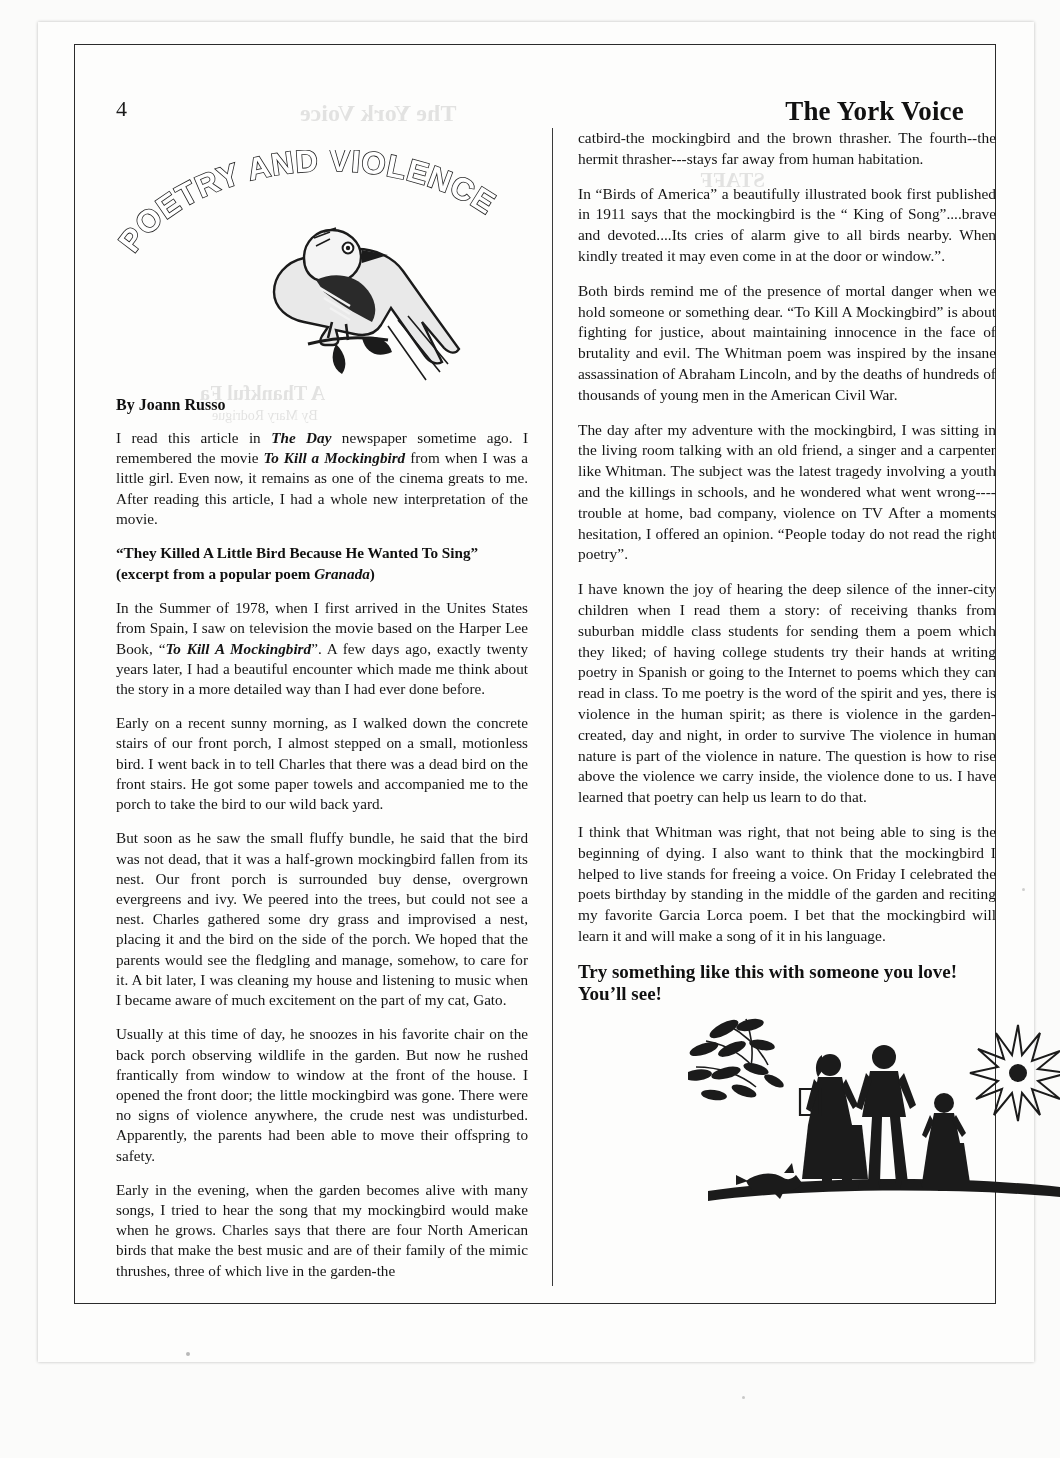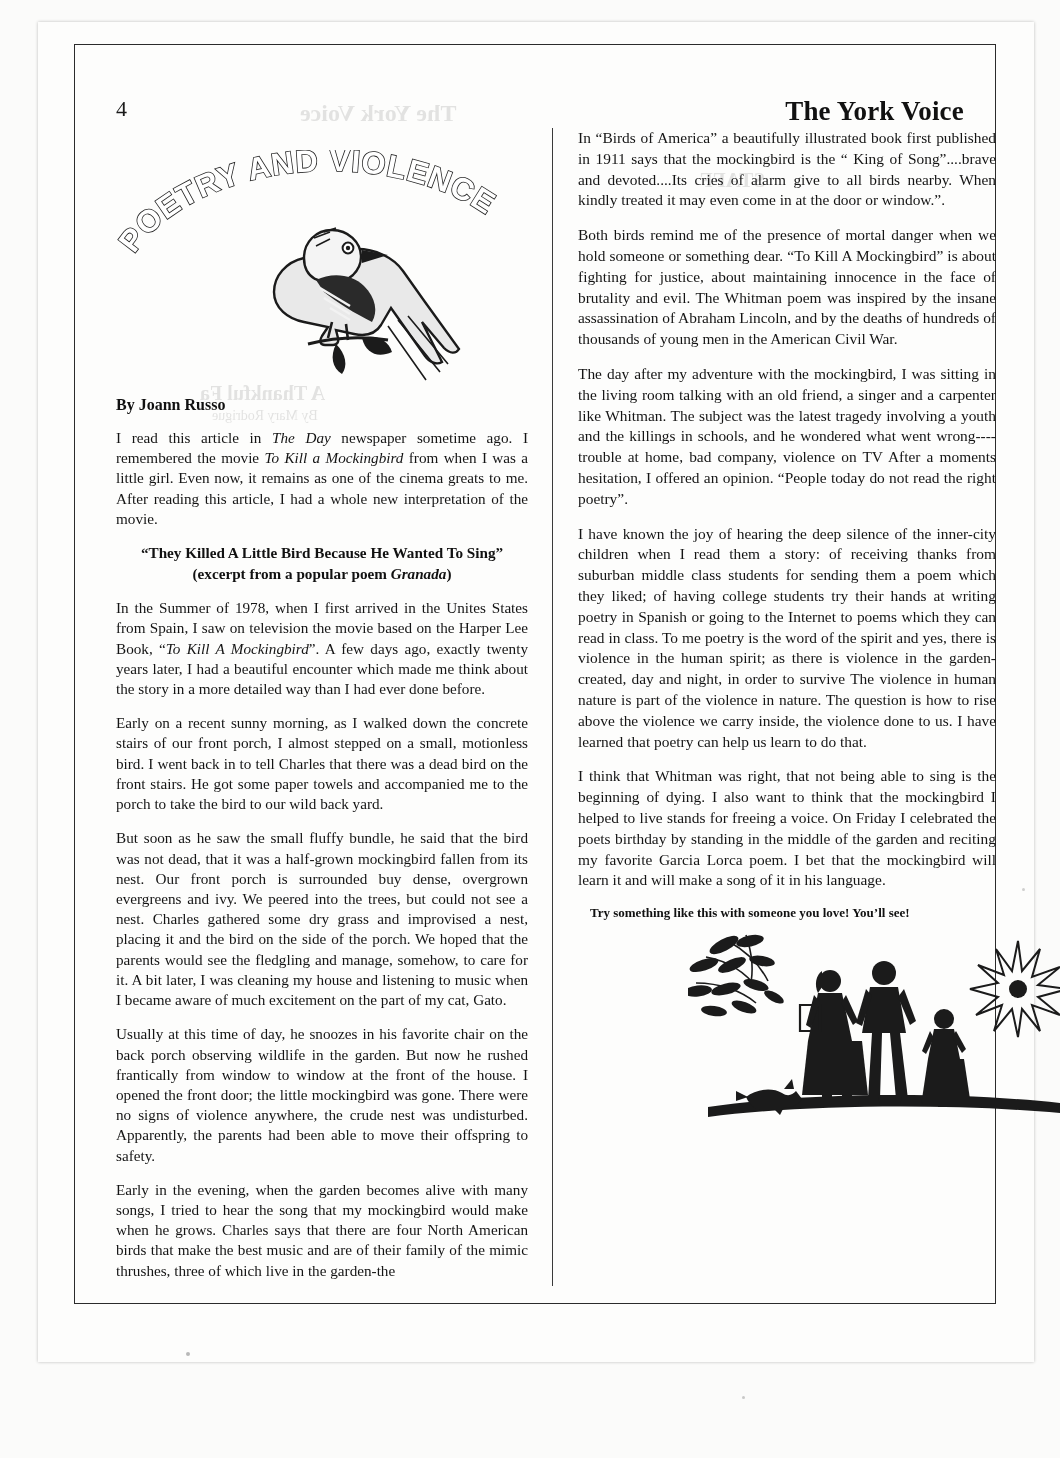--- a/index.html
+++ b/index.html
@@ -128,29 +128,28 @@
     color: #141414;
   }
   .col-right p.body { font-size: 15.4px; line-height: 1.35; }
 
   .pull-head {
     font-family: "Liberation Serif", serif;
     font-weight: bold;
     font-size: 15.2px;
     line-height: 1.35;
     margin: 2px 0 14px 0;
-    text-align: center;
   }
   .closing-line {
     font-family: "Liberation Serif", serif;
     font-weight: bold;
-    font-size: 13px;
-    margin: 6px 0 10px 12px;
-  }
-  em { font-style: italic; }
+    font-size: 19px;
+    margin: 6px 0 10px 0;
+  }
+  em { font-style: italic; font-weight: bold; }
 
   
   .family-art {
     width: 390px;
     height: 195px;
     margin: 4px auto 0 110px;
     display: block;
   }
   .specks { position:absolute; background:#8a8a8a; border-radius:50%; }
 </style>
@@ -226,20 +225,21 @@
     <div class="pull-head">“They Killed A Little Bird Because He Wanted To Sing” (excerpt from a popular poem <em>Granada</em>)</div>
 
     <p class="body">In the Summer of 1978, when I first arrived in the Unites States from Spain, I saw on television the movie based on the Harper Lee Book, “<em>To Kill A Mockingbird</em>”.  A few days ago, exactly twenty years later, I had a beautiful encounter which made me think about the story in a more detailed way than I had ever done before.</p>
     <p class="body">Early on a recent sunny morning, as I walked down the concrete stairs of our front porch, I almost stepped on a small, motionless bird.  I went back in to tell Charles that there was a dead bird on the front stairs.  He got some paper towels and accompanied me to the porch  to take the bird to our wild back yard.</p>
     <p class="body">But soon as he saw the small fluffy bundle, he said that the bird was not dead, that it was a half-grown mockingbird fallen from its nest.  Our front porch is surrounded buy dense, overgrown evergreens and ivy.  We peered into the trees, but  could not see a nest.  Charles gathered some dry grass and improvised a nest, placing it and the bird on the side of the porch.  We hoped that the parents would see the fledgling and manage, somehow, to care for it.  A bit later, I was cleaning my house and listening to music when I became aware of much excitement on the part of my cat, Gato.</p>
     <p class="body">Usually at this time of day, he snoozes in his favorite chair  on the back porch observing wildlife in the garden.  But now he rushed frantically from window to window at the front of the house.  I opened the front door; the little mockingbird was gone.  There were no signs of violence anywhere, the crude nest was undisturbed.  Apparently, the parents had been able to move their offspring to safety.</p>
     <p class="body">Early in the evening, when the garden becomes alive with many songs, I tried to hear the song that my mockingbird would make when he grows.   Charles says that there are four North American birds that make the best music  and are of their family of the mimic thrushes, three of which live in the garden-the</p>
   </div>
 
   <div class="col-right">
+    <p class="body">catbird-the mockingbird and the brown thrasher.  The fourth--the hermit thrasher---stays far away from human habitation.</p>
     <p class="body">In “Birds of America” a beautifully illustrated book first published in 1911  says that the mockingbird is the “ King of Song”....brave and devoted....Its cries of alarm give to all birds nearby.  When kindly treated it may even come in at the door or window.”.</p>
     <p class="body">Both birds remind me of the presence of mortal danger when we hold someone or something dear.  “To Kill A Mockingbird” is about fighting for justice, about maintaining innocence in the face of brutality and evil.  The Whitman poem was inspired by the insane assassination of Abraham Lincoln, and by the deaths of hundreds of thousands of young men in the American Civil War.</p>
     <p class="body">The day after my adventure with the mockingbird, I was sitting in the living room talking with an old friend, a singer and a carpenter like Whitman.   The subject was the latest tragedy involving a youth and the killings in schools, and he wondered what went wrong----trouble at home, bad company, violence on TV  After a moments hesitation, I offered an opinion.  “People today do not read the right poetry”.</p>
     <p class="body">I have known the joy of hearing the deep silence of the inner-city children when I read them a story: of receiving thanks from suburban middle class students for sending them a poem which they liked; of having college students try their hands at writing poetry in Spanish or going to the Internet to poems which they can read in class.    To me poetry is the word of the spirit and yes, there is violence in the human spirit; as there is violence in the garden-created, day and night, in order to survive   The violence in human nature is part of the violence in nature.  The question is how to rise above the violence we carry inside, the violence done to us.  I have learned that poetry can help us learn to do that.</p>
     <p class="body">I think that Whitman was right, that not being able to sing is the beginning of dying.  I also want to think that the mockingbird I helped to live stands for freeing a voice. On Friday I celebrated the poets birthday by standing in the middle of the garden and reciting my favorite Garcia Lorca poem. I bet that the mockingbird will learn it and will make a song of it in his language.</p>
 
     <div class="closing-line">Try something like this with someone you love! You’ll see!</div>
 
     <svg class="family-art" viewBox="0 0 390 195">
       <g fill="#1b1b1b">

